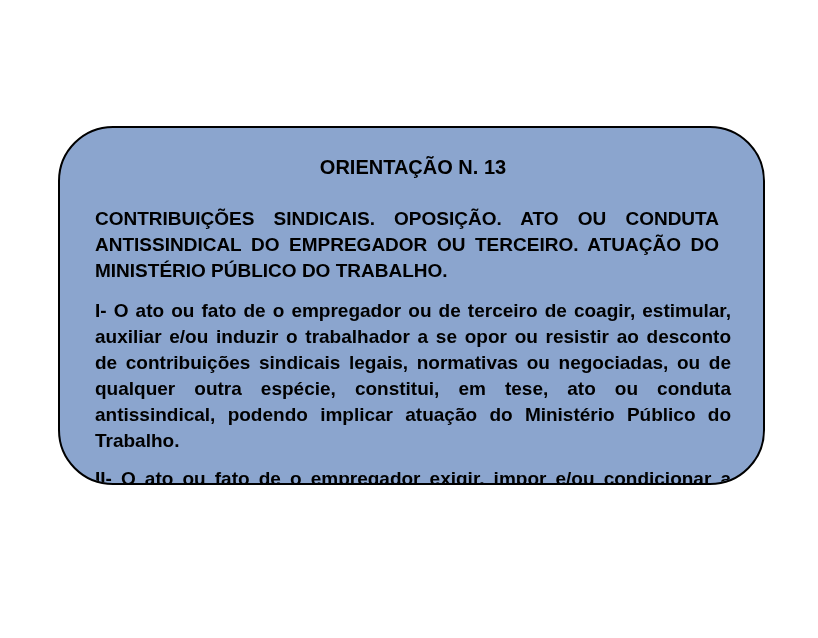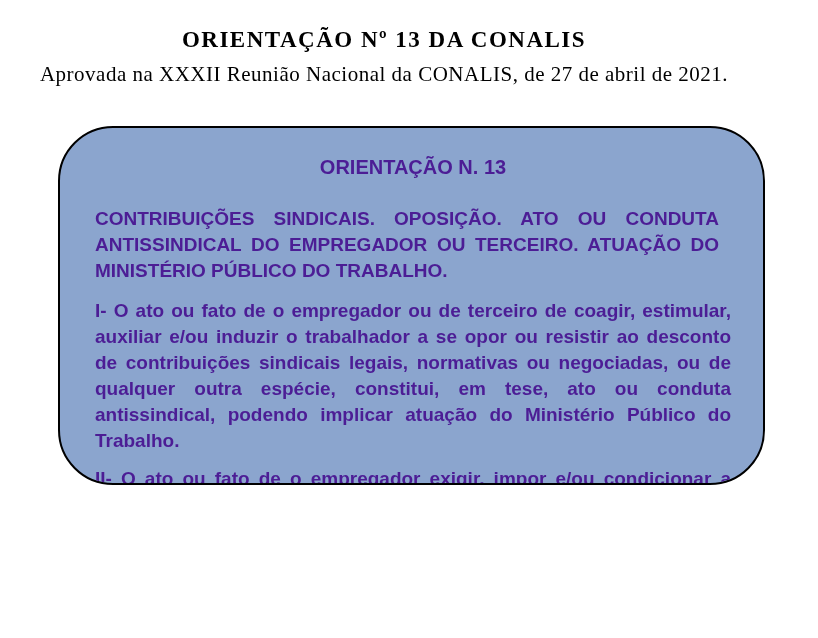--- a/index.html
+++ b/index.html
@@ -47,21 +47,21 @@
     height: 359px;
     box-sizing: border-box;
     background: #8BA5CE;
     border: 2px solid #000000;
     border-radius: 55px;
     padding: 26px 32px 0 35px;
     font-family: "Liberation Sans", sans-serif;
     font-weight: bold;
     font-size: 19px;
     line-height: 26px;
-    color: #4c1d95;
+    color: #000000;
     overflow: hidden;
   }
   .box-heading {
     text-align: center;
     margin: 0 0 26px 0;
     font-size: 20px;
   }
   .box-epigraph {
     margin: 0 12px 14px 0;
     text-align: justify;
@@ -69,24 +69,20 @@
   .box-paragraph {
     margin: 12px 0 12px 0;
     text-align: justify;
   }
 </style>
 </head>
 <body>
 
 <div class="page">
 
-  <div class="header">
-    <h1 class="doc-title">ORIENTAÇÃO Nº 13 DA CONALIS</h1>
-    <p class="doc-subtitle">Aprovada na XXXII Reunião Nacional da CONALIS, de 27 de abril de 2021.</p>
-  </div>
 
   <div class="callout" style="background: rgb(139, 165, 206);">
     <div class="box-heading">ORIENTAÇÃO N. 13</div>
     <p class="box-epigraph">CONTRIBUIÇÕES SINDICAIS. OPOSIÇÃO. ATO OU CONDUTA ANTISSINDICAL DO EMPREGADOR OU TERCEIRO. ATUAÇÃO DO MINISTÉRIO PÚBLICO DO TRABALHO.</p>
     <p class="box-paragraph">I- O ato ou fato de o empregador ou de terceiro de coagir, estimular, auxiliar e/ou induzir o trabalhador a se opor ou resistir ao desconto de contribuições sindicais legais, normativas ou negociadas, ou de qualquer outra espécie, constitui, em tese, ato ou conduta antissindical, podendo implicar atuação do Ministério Público do Trabalho.</p>
     <p class="box-paragraph">II- O ato ou fato de o empregador exigir, impor e/ou condicionar a forma, tempo e/ou modo do exercício da oposição, a exemplo de apresentação perante o departamento de pessoal da empresa ou de modo virtual, também constitui, em tese, ato ou conduta antissindical, pois se trata de decisão pertinente à autonomia privada coletiva.</p>
   </div>
 
 </div>
 

